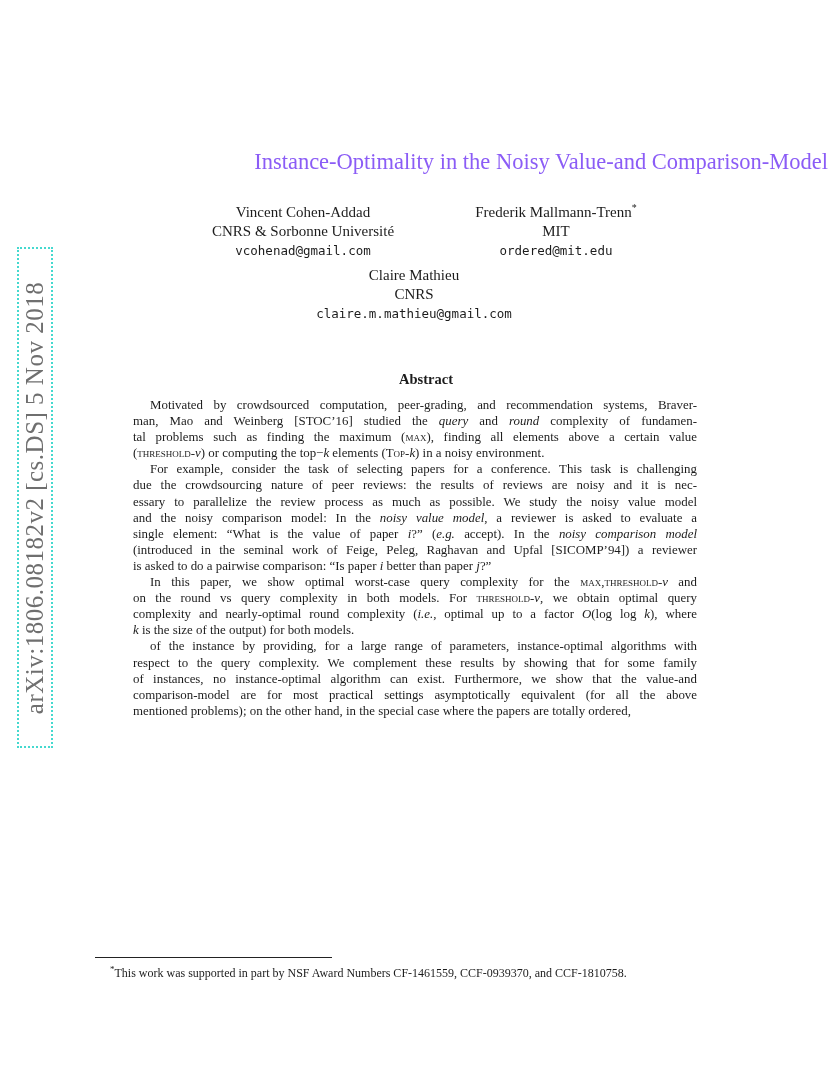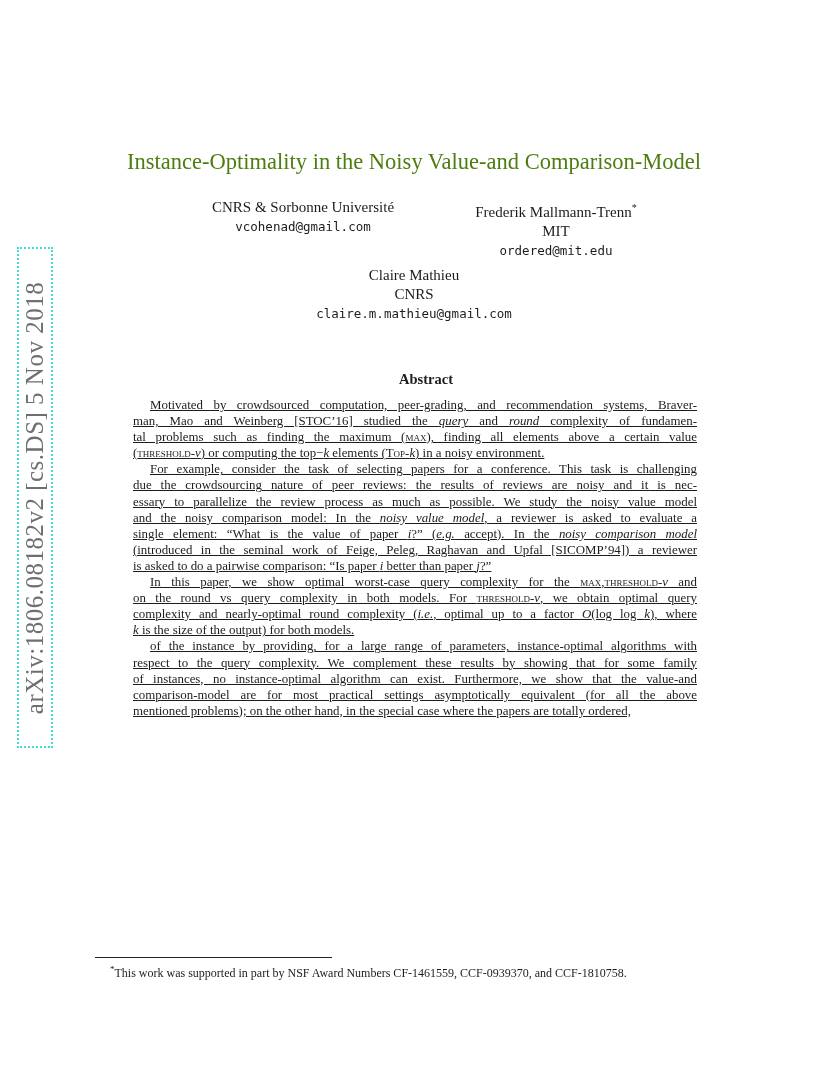--- a/index.html
+++ b/index.html
@@ -41,23 +41,23 @@
     color: #6f6f6f;
     white-space: nowrap;
   }
 
   
   .title {
     position: absolute;
     top: 149px;
     left: 0;
     width: 828px;
-    text-align: center;
+    text-align: right;
     font-size: 22.5px;
-    color: #4d7c0f;
+    color: #8b5cf6;
   }
 
   
   .author-card {
     position: absolute;
     width: 260px;
     text-align: center;
     font-size: 15px;
     line-height: 19px;
   }
@@ -88,21 +88,20 @@
     top: 397px;
     width: 564px;
     font-size: 12.9px;
     line-height: 16.1px;
   }
   .para { margin: 0; }
   .line {
     text-align: justify;
     text-align-last: justify;
     white-space: normal;
-    text-decoration: underline;
   }
   .para .line:first-child { text-indent: 17px; }
   .para .line:last-child { text-align-last: left; }
   .line i { font-style: italic; }
   .line .sc { font-variant: small-caps; }
 
   
   .footnote-rule {
     position: absolute;
     left: 95px;
@@ -126,20 +125,21 @@
 
 <div class="page">
 
   <div class="watermark-box" style="border-color: rgb(69, 217, 207);">
     <div class="watermark-text" style="color: rgb(111, 111, 111);">arXiv:1806.08182v2  [cs.DS]  5 Nov 2018</div>
   </div>
 
   <div class="title">Instance-Optimality in the Noisy Value-and Comparison-Model</div>
 
   <div class="author-card author-1">
+    <div><span>Vincent Cohen-Addad</span><sup></sup></div>
     <div>CNRS &amp; Sorbonne Université</div>
     <div class="email">vcohenad@gmail.com</div>
   </div>
 
   <div class="author-card author-2">
     <div><span>Frederik Mallmann-Trenn</span><sup>*</sup></div>
     <div>MIT</div>
     <div class="email">ordered@mit.edu</div>
   </div>
 

